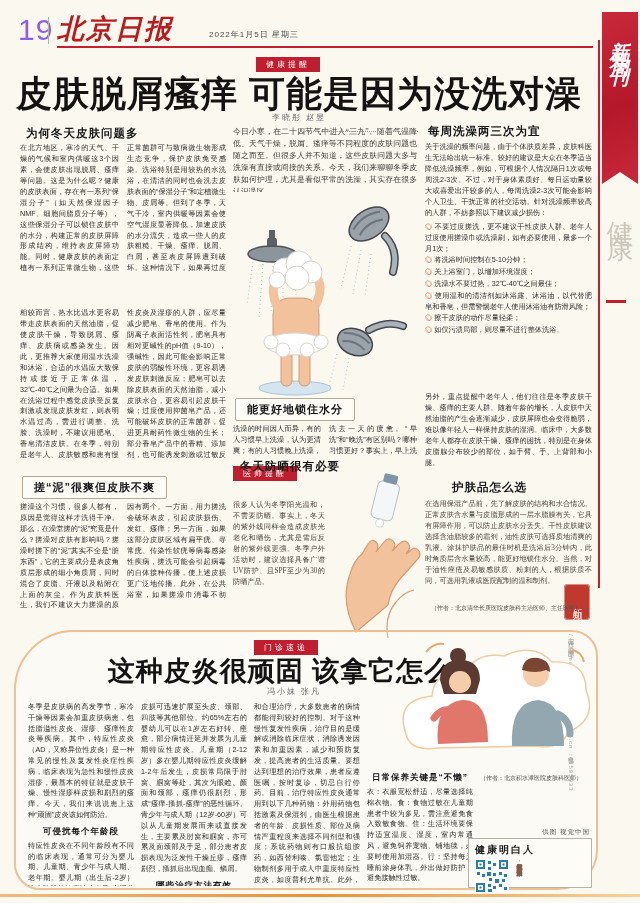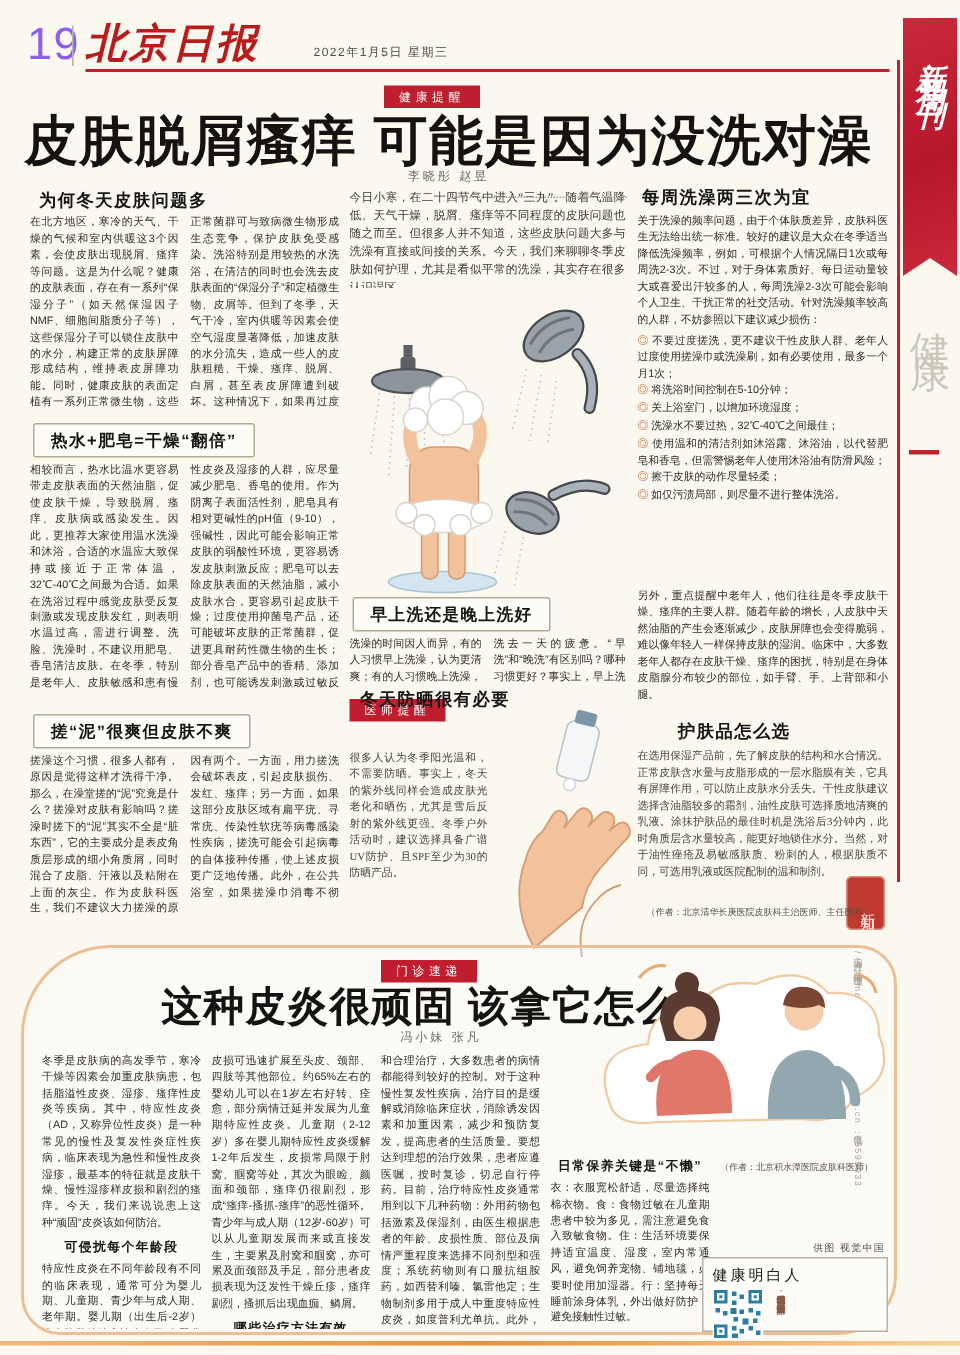--- a/index.html
+++ b/index.html
@@ -50,21 +50,21 @@
   .colp{font-size:7.2px;line-height:1.5;color:#2d2b29;text-align:justify;margin:0;white-space:pre-line;overflow:hidden;}
   .author{font-size:6px;color:#55504a;white-space:nowrap;}
   .credit{font-size:6.5px;color:#55504a;letter-spacing:1px;}
 
   
   .cloudframe{border:2px solid #ecc094;border-radius:60px 26px 40px 26px;background:rgba(255,255,255,.25);}
   .clinic-headline{font-size:27px;font-weight:900;color:#151312;text-align:center;letter-spacing:1px;white-space:nowrap;}
 
   
   .qrbox{border:1px solid #b9b2a4;background:#fdfcf7;display:flex;flex-direction:column;padding:4px 6px;box-sizing:border-box;}
-  .qrtitle{font-size:10px;font-weight:400;color:#20201e;letter-spacing:2px;}
+  .qrtitle{font-size:10px;font-weight:700;color:#20201e;letter-spacing:2px;}
   .qrrow{display:flex;gap:5px;margin-top:2px;}
   .qrnote{writing-mode:vertical-rl;font-family:"Liberation Serif",serif;font-size:6px;color:#8a5a4a;line-height:1.6;}
 
   .bottomline{height:3px;background:linear-gradient(90deg,#f2b87c,#e8913c,#f6d29b);}
 </style>
 </head>
 <body>
 
 <div class="page">
 
@@ -85,21 +85,20 @@
   </div>
   <div class="abs credits" style="left:566px;top:632px;height:240px;">主编/汪丹 美编/琚理 Email:bjrbxzzk@bjd.com.cn 电话:65595933</div>
 
   <div class="abs redtag" style="left:256px;top:57px;">健康提醒</div>
   <div class="abs headline" style="left:10px;top:70px;width:578px;">皮肤脱屑瘙痒 可能是因为没洗对澡</div>
   <div class="abs byline" style="left:10px;top:112px;width:578px;">李晓彤 赵昱</div>
 
   <div class="abs h3" style="left:26px;top:126px;">为何冬天皮肤问题多</div>
   <p class="abs body2" style="left:20px;top:143px;width:206px;height:134px;">在北方地区，寒冷的天气、干燥的气候和室内供暖这3个因素，会使皮肤出现脱屑、瘙痒等问题。这是为什么呢？健康的皮肤表面，存在有一系列“保湿分子”（如天然保湿因子NMF、细胞间脂质分子等），这些保湿分子可以锁住皮肤中的水分，构建正常的皮肤屏障形成结构，维持表皮屏障功能。同时，健康皮肤的表面定植有一系列正常微生物，这些正常菌群可与致病微生物形成生态竞争，保护皮肤免受感染。洗浴特别是用较热的水洗浴，在清洁的同时也会洗去皮肤表面的“保湿分子”和定植微生物、皮屑等。但到了冬季，天气干冷，室内供暖等因素会使空气湿度显著降低，加速皮肤的水分流失，造成一些人的皮肤粗糙、干燥、瘙痒、脱屑、白屑，甚至表皮屏障遭到破坏。这种情况下，如果再过度洗浴，就可能干扰皮肤的正常水合，引起微生态平衡失调，从而加剧皮肤粗糙、瘙痒，增加皮肤感染及过敏反应发生的几率。</p>
 
-  <div class="abs boxtitle" style="left:22px;top:282px;">热水+肥皂=干燥“翻倍”</div>
   <p class="abs body2" style="left:20px;top:308px;width:206px;height:160px;">相较而言，热水比温水更容易带走皮肤表面的天然油脂，促使皮肤干燥，导致脱屑、瘙痒、皮肤病或感染发生。因此，更推荐大家使用温水洗澡和沐浴，合适的水温应大致保持或接近于正常体温，32℃-40℃之间最为合适。如果在洗浴过程中感觉皮肤受反复刺激或发现皮肤发红，则表明水温过高，需进行调整。洗脸、洗澡时，不建议用肥皂、香皂清洁皮肤。在冬季，特别是老年人、皮肤敏感和患有慢性皮炎及湿疹的人群，应尽量减少肥皂、香皂的使用。作为阴离子表面活性剂，肥皂具有相对更碱性的pH值（9-10），强碱性，因此可能会影响正常皮肤的弱酸性环境，更容易诱发皮肤刺激反应；肥皂可以去除皮肤表面的天然油脂，减小皮肤水合，更容易引起皮肤干燥；过度使用抑菌皂产品，还可能破坏皮肤的正常菌群，促进更具耐药性微生物的生长；部分香皂产品中的香精、添加剂，也可能诱发刺激或过敏反应。所以，我们更推荐使用中性pH值的无皂基洁肤乳，或不含皂基的洗澡液、沐浴液、沐浴油等。在北方地区，如果长期使用“热水+肥皂”洗澡，很有可能加剧皮肤干燥，诱发皮炎及瘙痒病的发生。</p>
 
   <div class="abs boxtitle" style="left:22px;top:476px;">搓“泥”很爽但皮肤不爽</div>
   <p class="abs body2" style="left:20px;top:502px;width:206px;height:118px;">搓澡这个习惯，很多人都有，原因是觉得这样才洗得干净。那么，在澡堂搓的“泥”究竟是什么？搓澡对皮肤有影响吗？搓澡时搓下的“泥”其实不全是“脏东西”，它的主要成分是表皮角质层形成的细小角质屑，同时混合了皮脂、汗液以及粘附在上面的灰尘。作为皮肤科医生，我们不建议大力搓澡的原因有两个。一方面，用力搓洗会破坏表皮，引起皮肤损伤、发红、瘙痒；另一方面，如果这部分皮肤区域有扁平疣、寻常疣、传染性软疣等病毒感染性疾病，搓洗可能会引起病毒的自体接种传播，使上述皮损更广泛地传播。此外，在公共浴室，如果搓澡巾消毒不彻底，还可能造成感染性皮肤病的传播。</p>
 
   <p class="abs introp" style="left:233px;top:126px;width:184px;height:66px;">今日小寒，在二十四节气中进入“三九”。随着气温降低、天气干燥，脱屑、瘙痒等不同程度的皮肤问题也随之而至。但很多人并不知道，这些皮肤问题大多与洗澡有直接或间接的关系。今天，我们来聊聊冬季皮肤如何护理，尤其是看似平常的洗澡，其实存在很多认识误区。</p>
 
   <svg class="abs" style="left:233px;top:194px;" width="184" height="202" viewBox="0 0 184 202">
     <g stroke="#aebfcc" stroke-width="1" stroke-dasharray="1 3">
       <line x1="20" y1="68" x2="14" y2="110"></line>
@@ -145,21 +144,21 @@
       <ellipse cx="62" cy="150" rx="30" ry="11"></ellipse>
         <circle cx="38" cy="148" r="7"></circle>
         <circle cx="88" cy="148" r="7"></circle>
       <circle cx="50" cy="156" r="7"></circle>
         <circle cx="74" cy="156" r="7"></circle>
     </g>
   </svg>
 
   <div class="abs dotted" style="left:233px;top:132px;width:0px;"></div>
 
-  <div class="abs boxtitle" style="left:235px;top:398px;">早上洗还是晚上洗好</div>
+  <div class="abs boxtitle" style="left:235px;top:398px;">能更好地锁住水分</div>
   <p class="abs body2" style="left:233px;top:424px;width:184px;height:40px;">洗澡的时间因人而异，有的人习惯早上洗澡，认为更清爽；有的人习惯晚上洗澡，洗去一天的疲惫。“早洗”和“晚洗”有区别吗？哪种习惯更好？事实上，早上洗澡还是晚上洗澡对皮肤的屏障功能、水合并无差异。不过，从生物钟的角度看，皮肤水分存在自身的昼夜节律，皮脂腺的分泌可在下午达到峰值，白天活动、化妆积累的残留物质会在晚间清除。所以，晚上洗澡可以更好地保障皮肤的清洁与修复。</p>
 
   <div class="abs redtag" style="left:233px;top:466px;">医师提醒</div>
   <div class="abs h3" style="left:240px;top:459px;">冬天防晒很有必要</div>
   <p class="abs body1 kai" style="left:233px;top:500px;width:92px;height:140px;">很多人认为冬季阳光温和，不需要防晒。事实上，冬天的紫外线同样会造成皮肤光老化和晒伤，尤其是雪后反射的紫外线更强。冬季户外活动时，建议选择具备广谱UV防护、且SPF至少为30的防晒产品。</p>
 
   <svg class="abs" style="left:326px;top:472px;" width="96" height="166" viewBox="0 0 96 166">
     <g transform="rotate(14 60 30)">
       <rect x="48" y="10" width="22" height="38" rx="5" fill="#f4f6f7" stroke="#b9c2c8" stroke-width="1"></rect>
       <rect x="52" y="2" width="14" height="9" rx="2" fill="#7d95a6"></rect>

